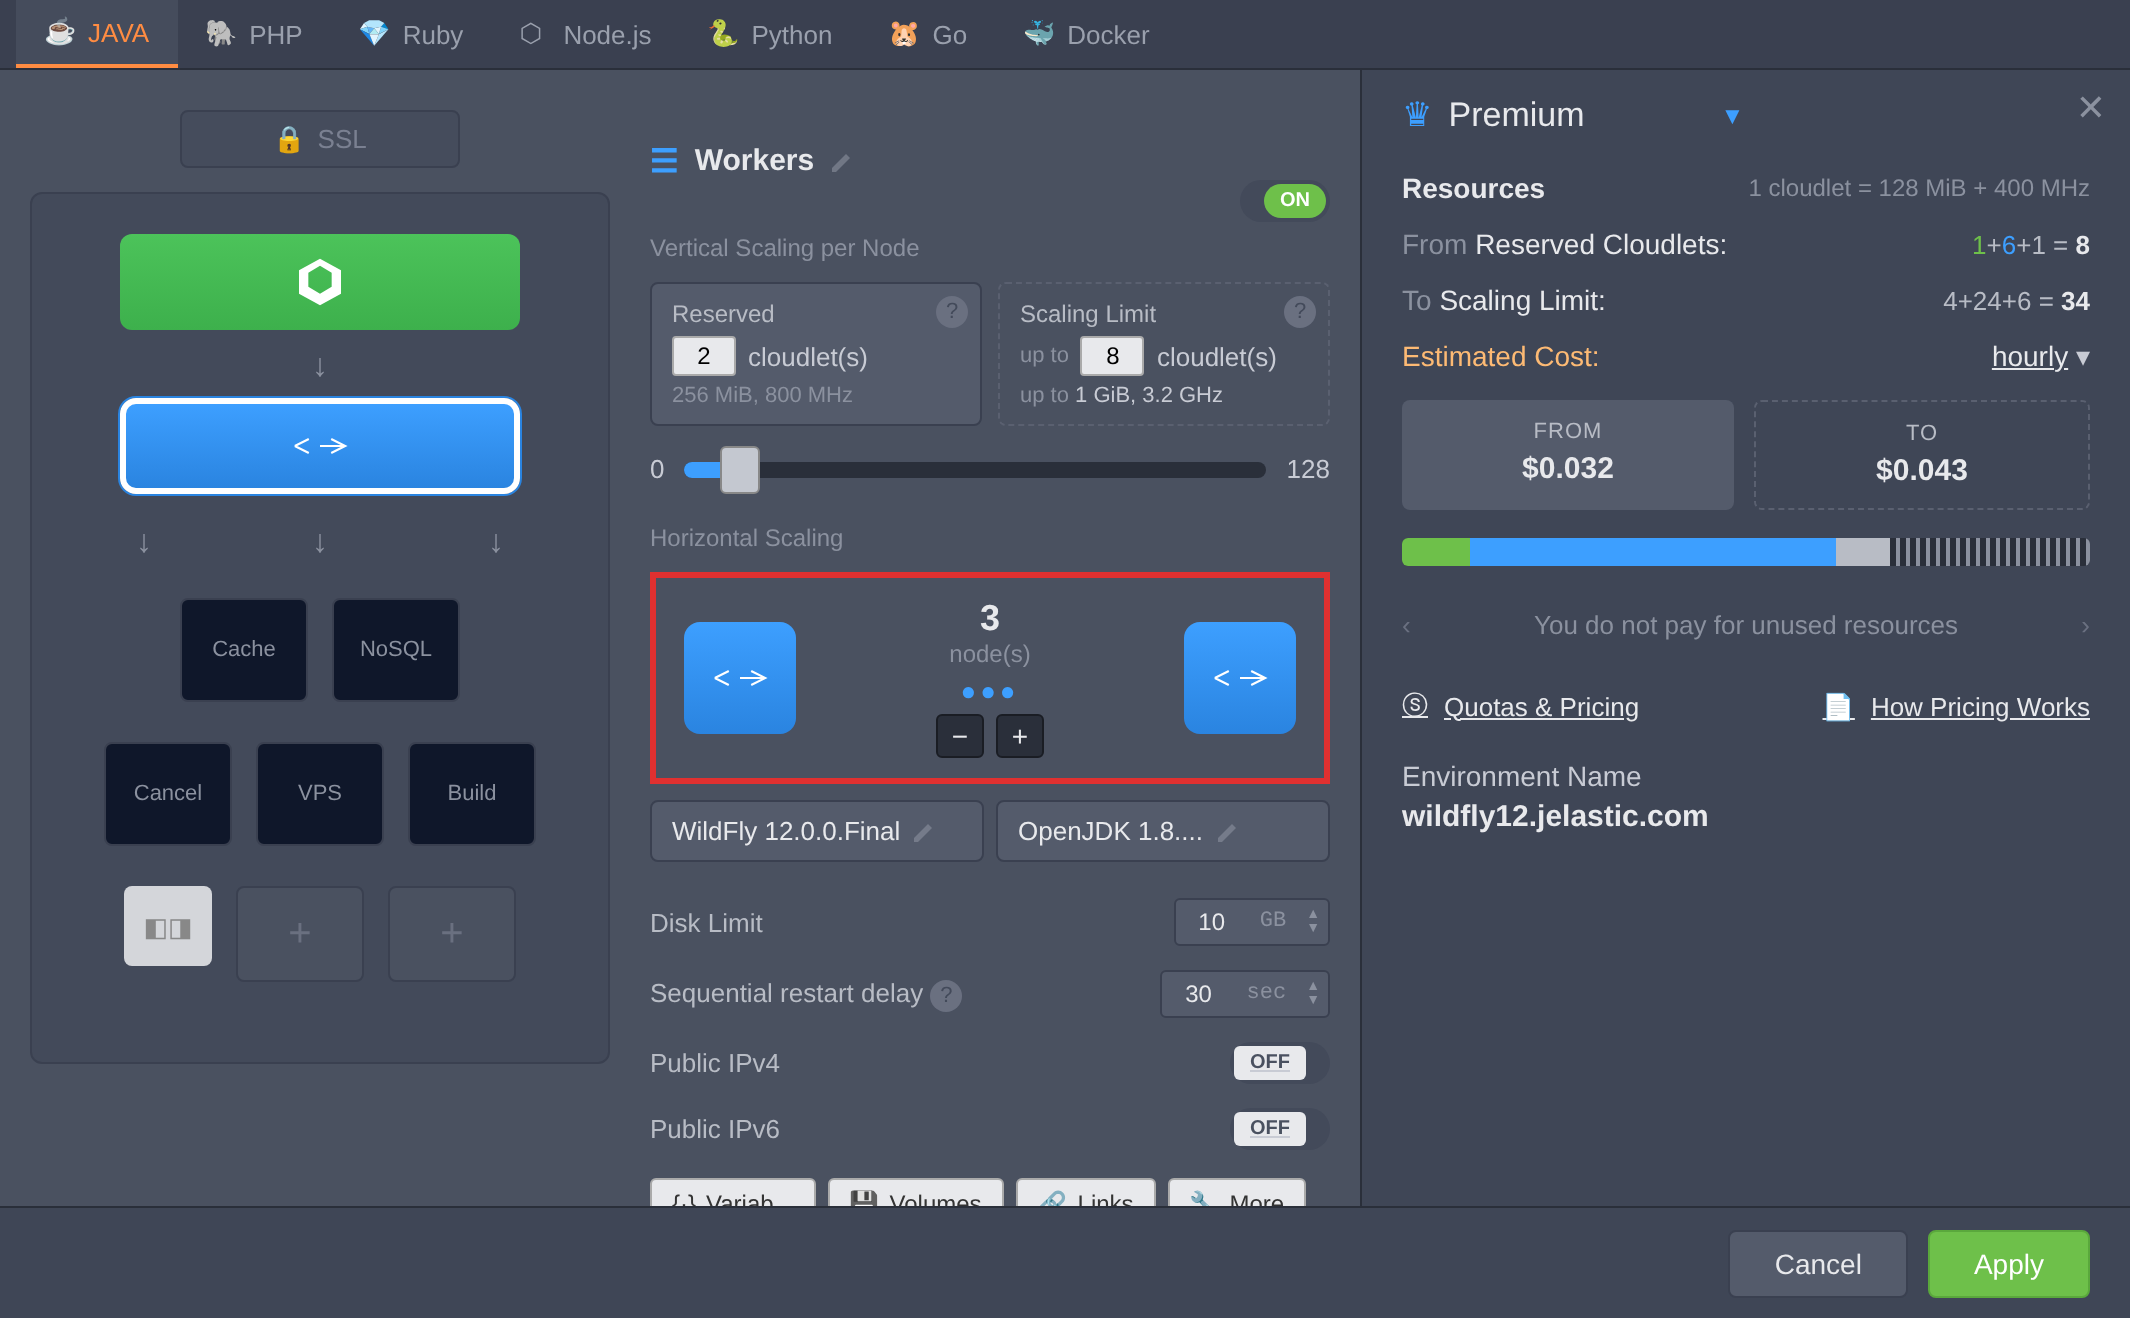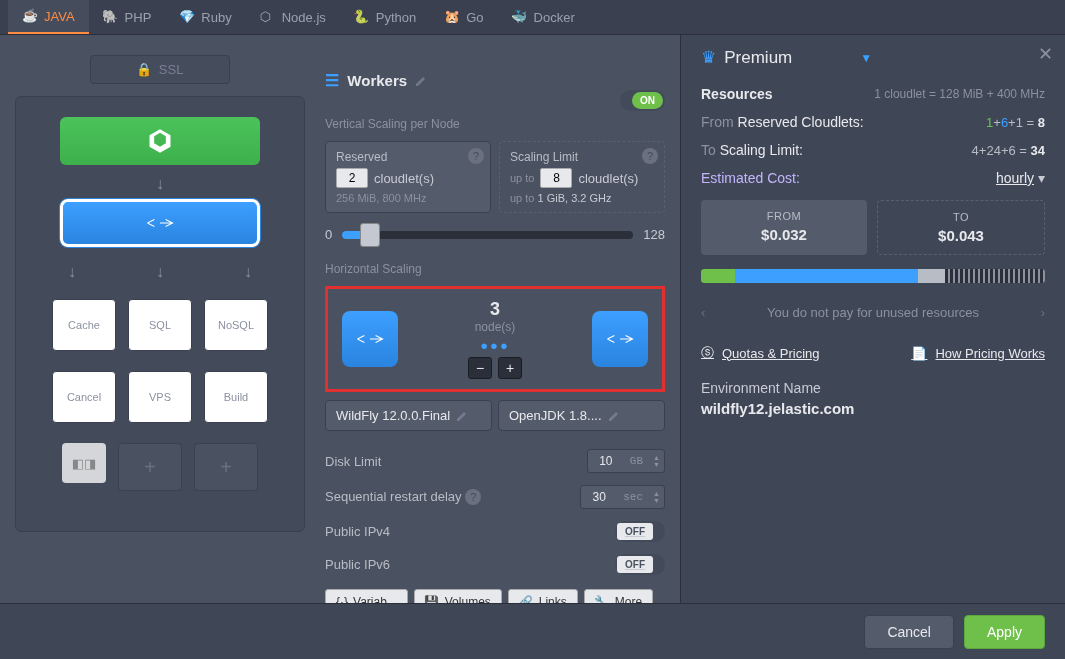--- a/index.html
+++ b/index.html
@@ -12,21 +12,21 @@
 .left-panel{width:320px;padding:20px 15px;}
 .ssl-btn{width:140px;margin:0 auto 12px;background:#454c5c;border:1px solid #3a4050;border-radius:4px;padding:6px;text-align:center;color:#7a8091;font-size:13px;display:flex;align-items:center;justify-content:center;gap:6px;}
 .topo{border:1px solid #3a4050;border-radius:6px;padding:20px 12px;background:#434a5a;}
 .nginx-block{width:200px;height:48px;background:linear-gradient(#4cc35a,#3db04c);border-radius:6px;margin:0 auto 10px;display:flex;align-items:center;justify-content:center;}
 .nginx-block svg{width:28px;height:28px;fill:#fff;}
 .arrow-down{text-align:center;color:#8b919f;font-size:16px;margin:6px 0;}
 .selected-block{width:200px;height:48px;background:linear-gradient(#3d9fff,#2a84e0);border:3px solid #fff;border-radius:8px;margin:0 auto 10px;display:flex;align-items:center;justify-content:center;box-shadow:0 0 0 1px #2a84e0;}
 .cut-ico{width:28px;height:14px;}
 .tri-arrows{display:flex;justify-content:space-around;margin:8px 0 12px;}
 .grid3{display:flex;gap:12px;justify-content:center;margin-bottom:20px;}
-.grid-item{width:64px;height:52px;background:#ffffff;border:1px solid #3a4050;border-radius:4px;display:flex;align-items:center;justify-content:center;color:#8b919f;font-size:11px;text-align:right;}
+.grid-item{width:64px;height:52px;background:#0f172a;border:1px solid #3a4050;border-radius:4px;display:flex;align-items:center;justify-content:center;color:#8b919f;font-size:11px;text-align:right;}
 .plus-box{width:64px;height:48px;background:#4a5160;border:1px solid #3a4050;border-radius:4px;display:flex;align-items:center;justify-content:center;color:#6a7080;font-size:20px;}
 .extra-box{width:44px;height:40px;background:#d4d6da;border-radius:4px;display:flex;align-items:center;justify-content:center;}
 .mid-panel{flex:1;padding:15px 15px 15px 5px;}
 .section-hdr{display:flex;align-items:center;justify-content:space-between;margin-bottom:4px;}
 .section-title{display:flex;align-items:center;gap:8px;color:#e8e9ec;font-size:15px;font-weight:600;}
 .menu-ico{color:#3d9fff;font-size:16px;}
 .on-toggle{background:#434a5a;border-radius:12px;padding:2px 2px 2px 12px;display:flex;align-items:center;gap:4px;margin-top:40px;}
 .on-pill{background:#6ec04a;color:#fff;font-size:10px;font-weight:700;padding:3px 8px;border-radius:10px;}
 .sub-label{color:#8b919f;font-size:12px;margin:6px 0 10px;}
 .cloudlet-row{display:flex;gap:8px;margin-bottom:8px;}
@@ -148,21 +148,20 @@
             <path d="M2 7 L12 2 M2 7 L12 12 M20 7 L38 7 M28 2 L38 7 L28 12" stroke="#fff" stroke-width="1.5" fill="none"></path>
           </svg>
       </div>
       <div class="tri-arrows">
         <span class="arrow-down">↓</span>
         <span class="arrow-down">↓</span>
         <span class="arrow-down">↓</span>
       </div>
       <div class="grid3">
         <div class="grid-item">Cache</div>
-        <div class="grid-item">SQL</div>
         <div class="grid-item">NoSQL</div>
       </div>
       <div class="grid3">
         <div class="grid-item">Cancel</div>
         <div class="grid-item">VPS</div>
         <div class="grid-item">Build</div>
       </div>
       <div class="grid3" style="margin-top:8px;">
         <div class="extra-box">
             <span style="color:#888">◧◨</span>
@@ -313,21 +312,21 @@
     </div>
     <div class="res-line">
       <span><span style="color:#8b919f">From</span> <span style="color:#e8e9ec">Reserved Cloudlets:</span></span>
       <span class="calc"><span class="g">1</span>+<span class="bl">6</span>+<span>1</span> = <b>8</b></span>
     </div>
     <div class="res-line">
       <span><span style="color:#8b919f">To</span> <span style="color:#e8e9ec">Scaling Limit:</span></span>
       <span class="calc"><span>4</span>+<span>24</span>+<span>6</span> = <b>34</b></span>
     </div>
     <div class="res-line">
-      <span style="color:#c4b5fd">Estimated Cost:</span>
+      <span style="color:#fdba74">Estimated Cost:</span>
       <span><span class="hourly">hourly</span> ▾</span>
     </div>
     <div class="cost-row">
       <div class="cost-box">
         <div class="cost-lbl">FROM</div>
         <div class="cost-val">$0.032</div>
       </div>
       <div class="cost-box dashed">
         <div class="cost-lbl">TO</div>
         <div class="cost-val">$0.043</div>

